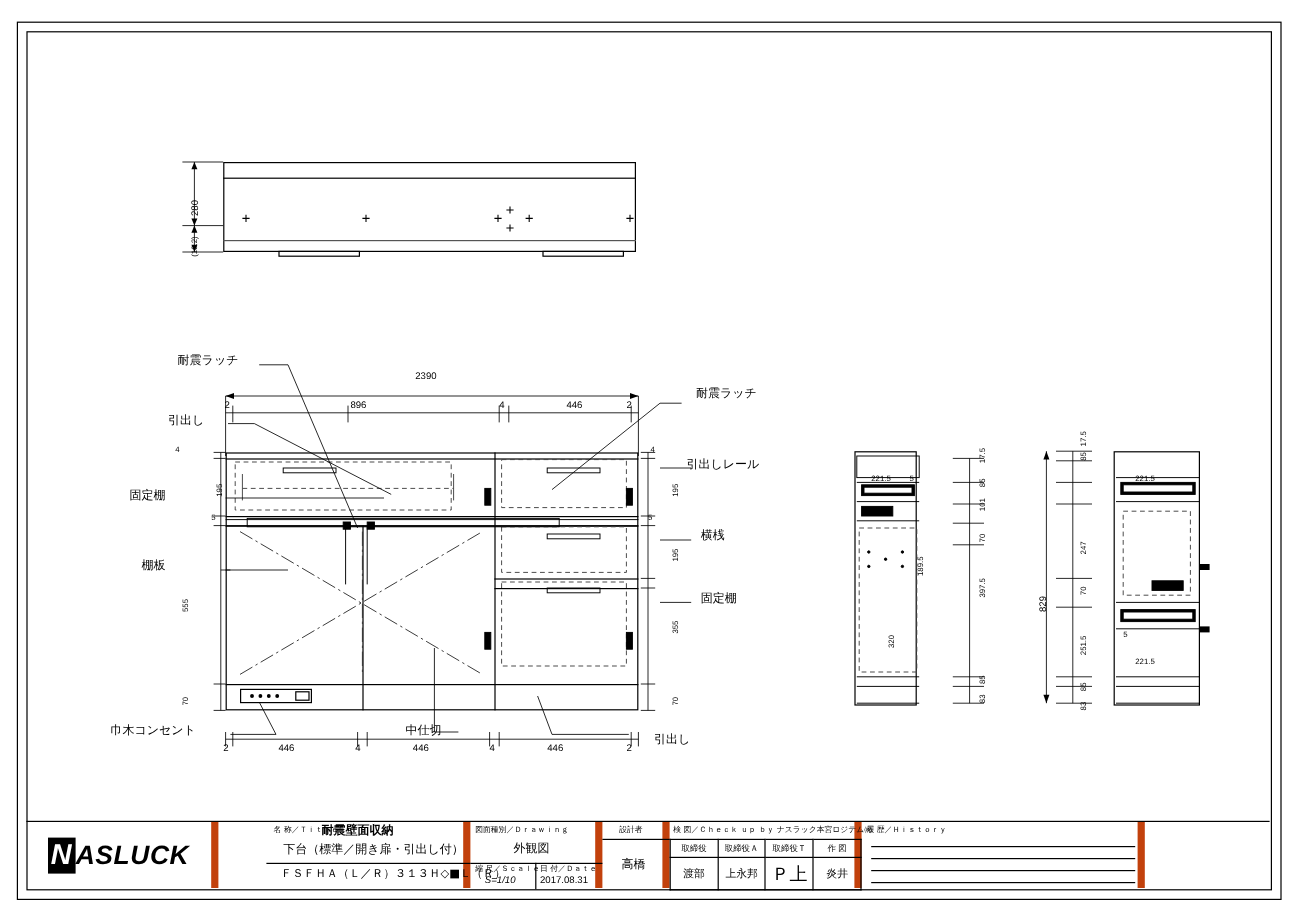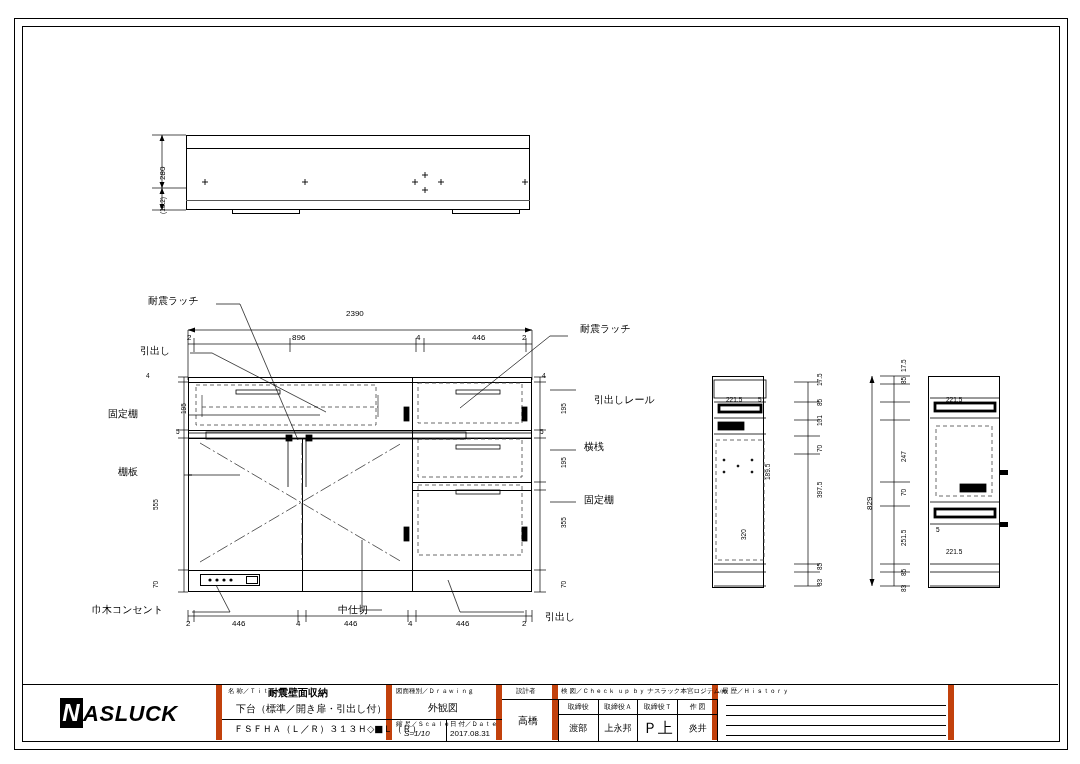--- a/index.html
+++ b/index.html
@@ -245,21 +245,21 @@
     </g>
   </svg>
 
   <div class="abs txt jp" style="left:148px;top:295px;">耐震ラッチ</div>
   <div class="abs txt jp" style="left:580px;top:323px;">耐震ラッチ</div>
   <div class="abs txt jp" style="left:140px;top:345px;">引出し</div>
   <div class="abs txt jp" style="left:108px;top:408px;">固定棚</div>
   <div class="abs txt jp" style="left:118px;top:466px;">棚板</div>
   <div class="abs txt jp" style="left:92px;top:604px;">巾木コンセント</div>
   <div class="abs txt jp" style="left:338px;top:604px;">中仕切</div>
-  <div class="abs txt jp" style="left:594px;top:382px;margin-top:12px;">引出しレール</div>
+  <div class="abs txt jp" style="left:572px;top:382px;">引出しレール</div>
   <div class="abs txt jp" style="left:584px;top:441px;">横桟</div>
   <div class="abs txt jp" style="left:584px;top:494px;">固定棚</div>
   <div class="abs txt jp" style="left:545px;top:611px;">引出し</div>
 
   <div class="boxl" style="left:712px;top:376px;width:52px;height:212px;"></div>
   <svg width="80" height="225" style="left:710px;top:374px;">
     <g stroke="#000" stroke-width="0.8" fill="none">
       <rect x="4" y="6" width="52" height="18"></rect>
       <line x1="4" y1="28" x2="56" y2="28"></line>
       <rect x="8" y="30" width="44" height="9" fill="#000"></rect>
@@ -352,21 +352,21 @@
   <div class="abs txt-xs rot" style="left:900px;top:462px;">247</div>
   <div class="abs txt-xs rot" style="left:900px;top:496px;">70</div>
   <div class="abs txt-xs rot" style="left:900px;top:546px;">251.5</div>
   <div class="abs txt-xs rot" style="left:900px;top:576px;">85</div>
   <div class="abs txt-xs rot" style="left:900px;top:592px;">83</div>
   <div class="abs txt-s rot" style="left:866px;top:510px;">829</div>
 
 
   <div class="tb">
 
-    <div class="cell center" style="left:0;top:0;width:200px;">
+    <div class="cell center" style="left:0;top:0;width:160px;">
       <div class="logo">
         <span class="n">N</span><span>ASLUCK</span>
       </div>
     </div>
 
     <div class="cell" style="left:200px;top:0;width:170px;">
       <div class="abs txt-xs jp" style="left:6px;top:3px;">名 称／Ｔｉｔｌｅ</div>
       <div class="abs txt jp" style="left:46px;top:2px;font-weight:bold;">耐震壁面収納</div>
       <div class="abs txt jp" style="left:14px;top:18px;">下台（標準／開き扉・引出し付）</div>
       <div class="ln h" style="left:0;top:34px;width:170px;background:#000;"></div>

